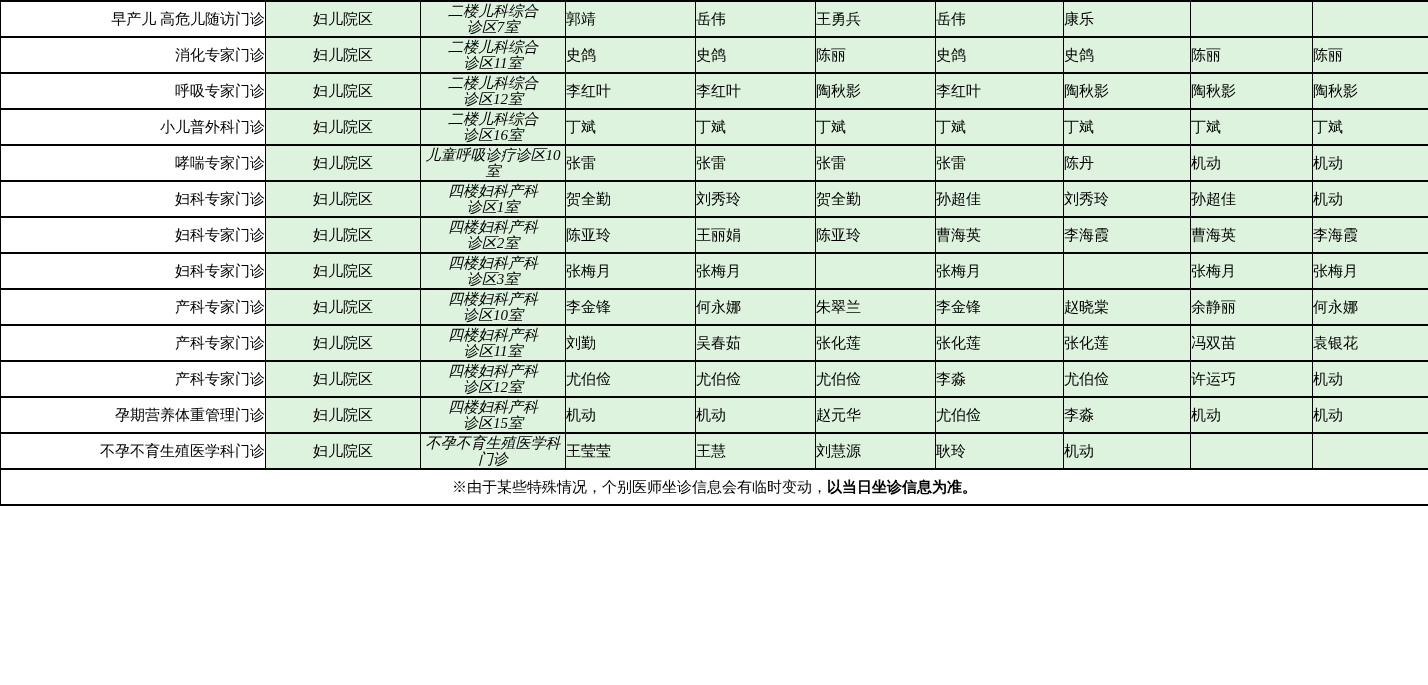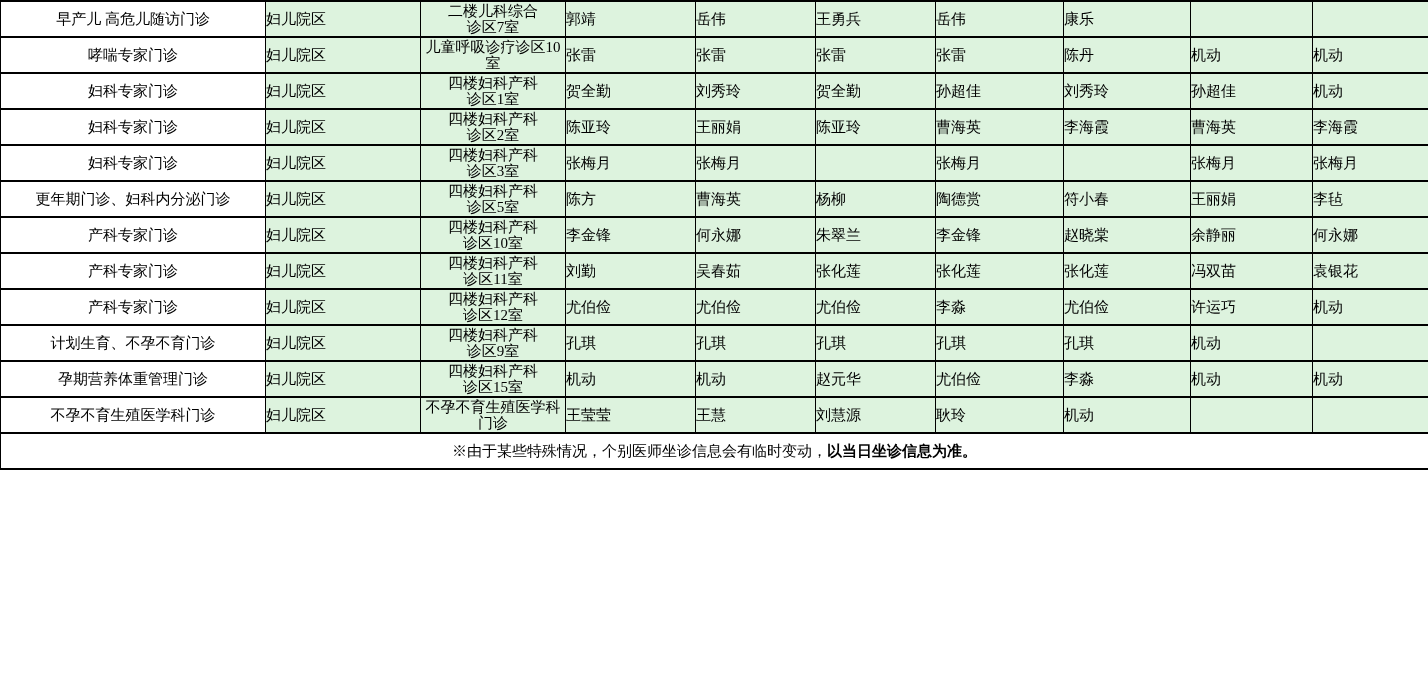--- a/index.html
+++ b/index.html
@@ -27,31 +27,33 @@
     border-bottom: 2px solid #000;
     height: 36px;
     padding: 0;
     overflow: hidden;
     font-size: 15px;
     vertical-align: middle;
     box-sizing: border-box;
   }
   td.dept {
     background: #ffffff;
-    text-align: center;
+    text-align: right;
   }
   td.campus {
     background: #ddf3de;
+    text-align: center;
   }
   td.loc {
     background: #ddf3de;
     text-align: center;
     font-size: 13.5px;
     line-height: 16px;
     white-space: pre-line;
+    font-style: italic;
   }
   td.doc {
     background: #ddf3de;
     text-align: left;
     padding-left: 5px;
   }
   td.footer-cell {
     background: #ffffff;
     text-align: center;
     font-size: 18px;
@@ -89,20 +91,59 @@
 诊区7室</td>
           <td class="doc">郭靖</td>
           <td class="doc">岳伟</td>
           <td class="doc">王勇兵</td>
           <td class="doc">岳伟</td>
           <td class="doc">康乐</td>
           <td class="doc"></td>
           <td class="doc"></td>
         </tr>
         <tr>
+          <td class="dept">消化专家门诊</td>
+          <td class="campus">妇儿院区</td>
+          <td class="loc">二楼儿科综合
+诊区11室</td>
+          <td class="doc">史鸽</td>
+          <td class="doc">史鸽</td>
+          <td class="doc">陈丽</td>
+          <td class="doc">史鸽</td>
+          <td class="doc">史鸽</td>
+          <td class="doc">陈丽</td>
+          <td class="doc">陈丽</td>
+        </tr>
+        <tr>
+          <td class="dept">呼吸专家门诊</td>
+          <td class="campus">妇儿院区</td>
+          <td class="loc">二楼儿科综合
+诊区12室</td>
+          <td class="doc">李红叶</td>
+          <td class="doc">李红叶</td>
+          <td class="doc">陶秋影</td>
+          <td class="doc">李红叶</td>
+          <td class="doc">陶秋影</td>
+          <td class="doc">陶秋影</td>
+          <td class="doc">陶秋影</td>
+        </tr>
+        <tr>
+          <td class="dept">小儿普外科门诊</td>
+          <td class="campus">妇儿院区</td>
+          <td class="loc">二楼儿科综合
+诊区16室</td>
+          <td class="doc">丁斌</td>
+          <td class="doc">丁斌</td>
+          <td class="doc">丁斌</td>
+          <td class="doc">丁斌</td>
+          <td class="doc">丁斌</td>
+          <td class="doc">丁斌</td>
+          <td class="doc">丁斌</td>
+        </tr>
+        <tr>
           <td class="dept">哮喘专家门诊</td>
           <td class="campus">妇儿院区</td>
           <td class="loc">儿童呼吸诊疗诊区10
 室</td>
           <td class="doc">张雷</td>
           <td class="doc">张雷</td>
           <td class="doc">张雷</td>
           <td class="doc">张雷</td>
           <td class="doc">陈丹</td>
           <td class="doc">机动</td>
@@ -141,33 +182,20 @@
 诊区3室</td>
           <td class="doc">张梅月</td>
           <td class="doc">张梅月</td>
           <td class="doc"></td>
           <td class="doc">张梅月</td>
           <td class="doc"></td>
           <td class="doc">张梅月</td>
           <td class="doc">张梅月</td>
         </tr>
         <tr>
-          <td class="dept">更年期门诊、妇科内分泌门诊</td>
-          <td class="campus">妇儿院区</td>
-          <td class="loc">四楼妇科产科
-诊区5室</td>
-          <td class="doc">陈方</td>
-          <td class="doc">曹海英</td>
-          <td class="doc">杨柳</td>
-          <td class="doc">陶德赏</td>
-          <td class="doc">符小春</td>
-          <td class="doc">王丽娟</td>
-          <td class="doc">李毡</td>
-        </tr>
-        <tr>
           <td class="dept">产科专家门诊</td>
           <td class="campus">妇儿院区</td>
           <td class="loc">四楼妇科产科
 诊区10室</td>
           <td class="doc">李金锋</td>
           <td class="doc">何永娜</td>
           <td class="doc">朱翠兰</td>
           <td class="doc">李金锋</td>
           <td class="doc">赵晓棠</td>
           <td class="doc">余静丽</td>
@@ -191,33 +219,20 @@
           <td class="campus">妇儿院区</td>
           <td class="loc">四楼妇科产科
 诊区12室</td>
           <td class="doc">尤伯俭</td>
           <td class="doc">尤伯俭</td>
           <td class="doc">尤伯俭</td>
           <td class="doc">李淼</td>
           <td class="doc">尤伯俭</td>
           <td class="doc">许运巧</td>
           <td class="doc">机动</td>
-        </tr>
-        <tr>
-          <td class="dept">计划生育、不孕不育门诊</td>
-          <td class="campus">妇儿院区</td>
-          <td class="loc">四楼妇科产科
-诊区9室</td>
-          <td class="doc">孔琪</td>
-          <td class="doc">孔琪</td>
-          <td class="doc">孔琪</td>
-          <td class="doc">孔琪</td>
-          <td class="doc">孔琪</td>
-          <td class="doc">机动</td>
-          <td class="doc"></td>
         </tr>
         <tr>
           <td class="dept">孕期营养体重管理门诊</td>
           <td class="campus">妇儿院区</td>
           <td class="loc">四楼妇科产科
 诊区15室</td>
           <td class="doc">机动</td>
           <td class="doc">机动</td>
           <td class="doc">赵元华</td>
           <td class="doc">尤伯俭</td>

